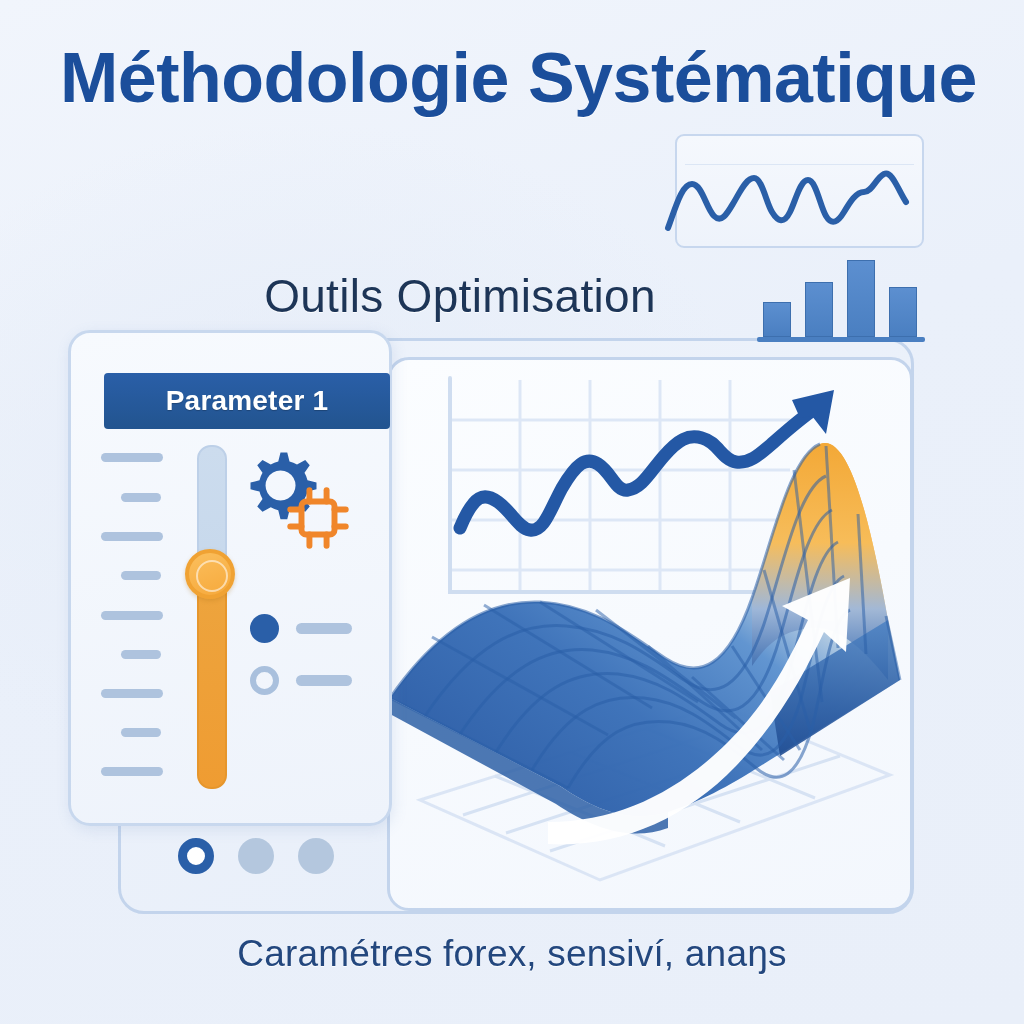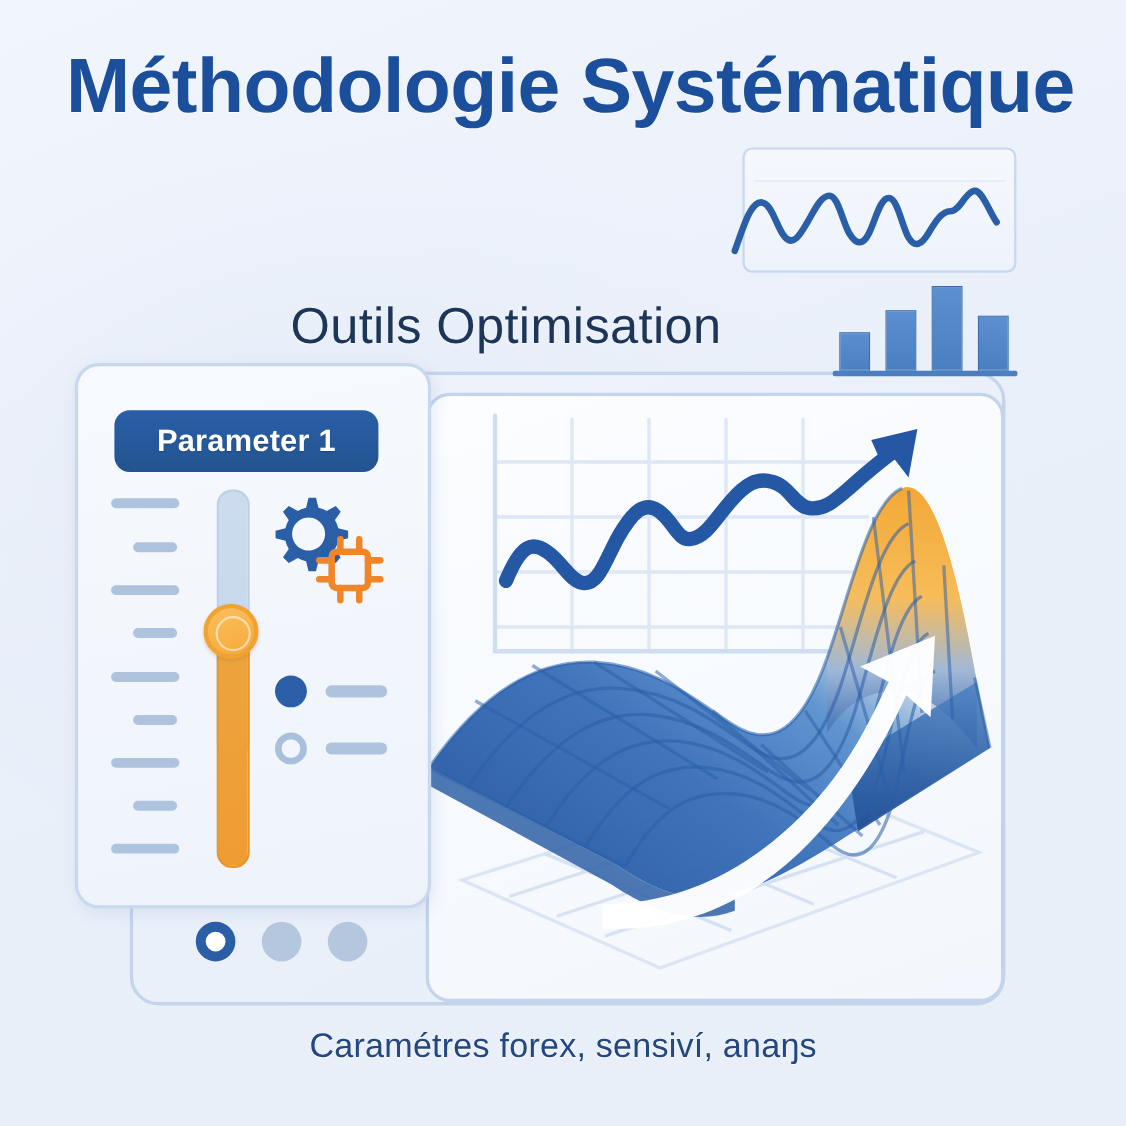--- a/index.html
+++ b/index.html
@@ -49,21 +49,21 @@
     text-shadow: 0 1px 0 rgba(255,255,255,0.8);
   }
 
   
   .caption {
     position: absolute;
     left: 62px; top: 933px;
     width: 900px;
     text-align: center;
     color: #23477e;
-    font-size: 31px;
+    font-size: 37px;
     letter-spacing: 0.2px;
     text-shadow: 0 1px 0 rgba(255,255,255,0.8);
     z-index: 40;
   }
 
   
   .mini-card {
     position: absolute;
     left: 675px; top: 134px;
     width: 245px; height: 110px;
@@ -150,23 +150,23 @@
     width: 318px; height: 490px;
     background: linear-gradient(170deg,#f7fafe 0%, #eef3fb 100%);
     border: 3px solid #c8d8ee;
     border-radius: 22px;
     z-index: 25;
     box-shadow: 2px 4px 14px rgba(110,140,190,0.16);
   }
   .param-badge {
     position: absolute;
     left: 33px; top: 40px;
-    width: 240px; height: 56px;
+    width: 286px; height: 56px;
     background: linear-gradient(180deg,#2a5fa8 0%, #22548f 100%);
-    border-radius: 14px;
+    border-radius: 4px;
     color: #ffffff;
     font-size: 28px;
     font-weight: bold;
     display: flex; align-items: center; justify-content: center;
     letter-spacing: 0.2px;
     text-shadow: 0 1px 1px rgba(0,0,0,0.22);
   }
 
   .ticks { position: absolute; left: 30px; top: 120px; width: 80px; height: 325px; }
   .tick {

